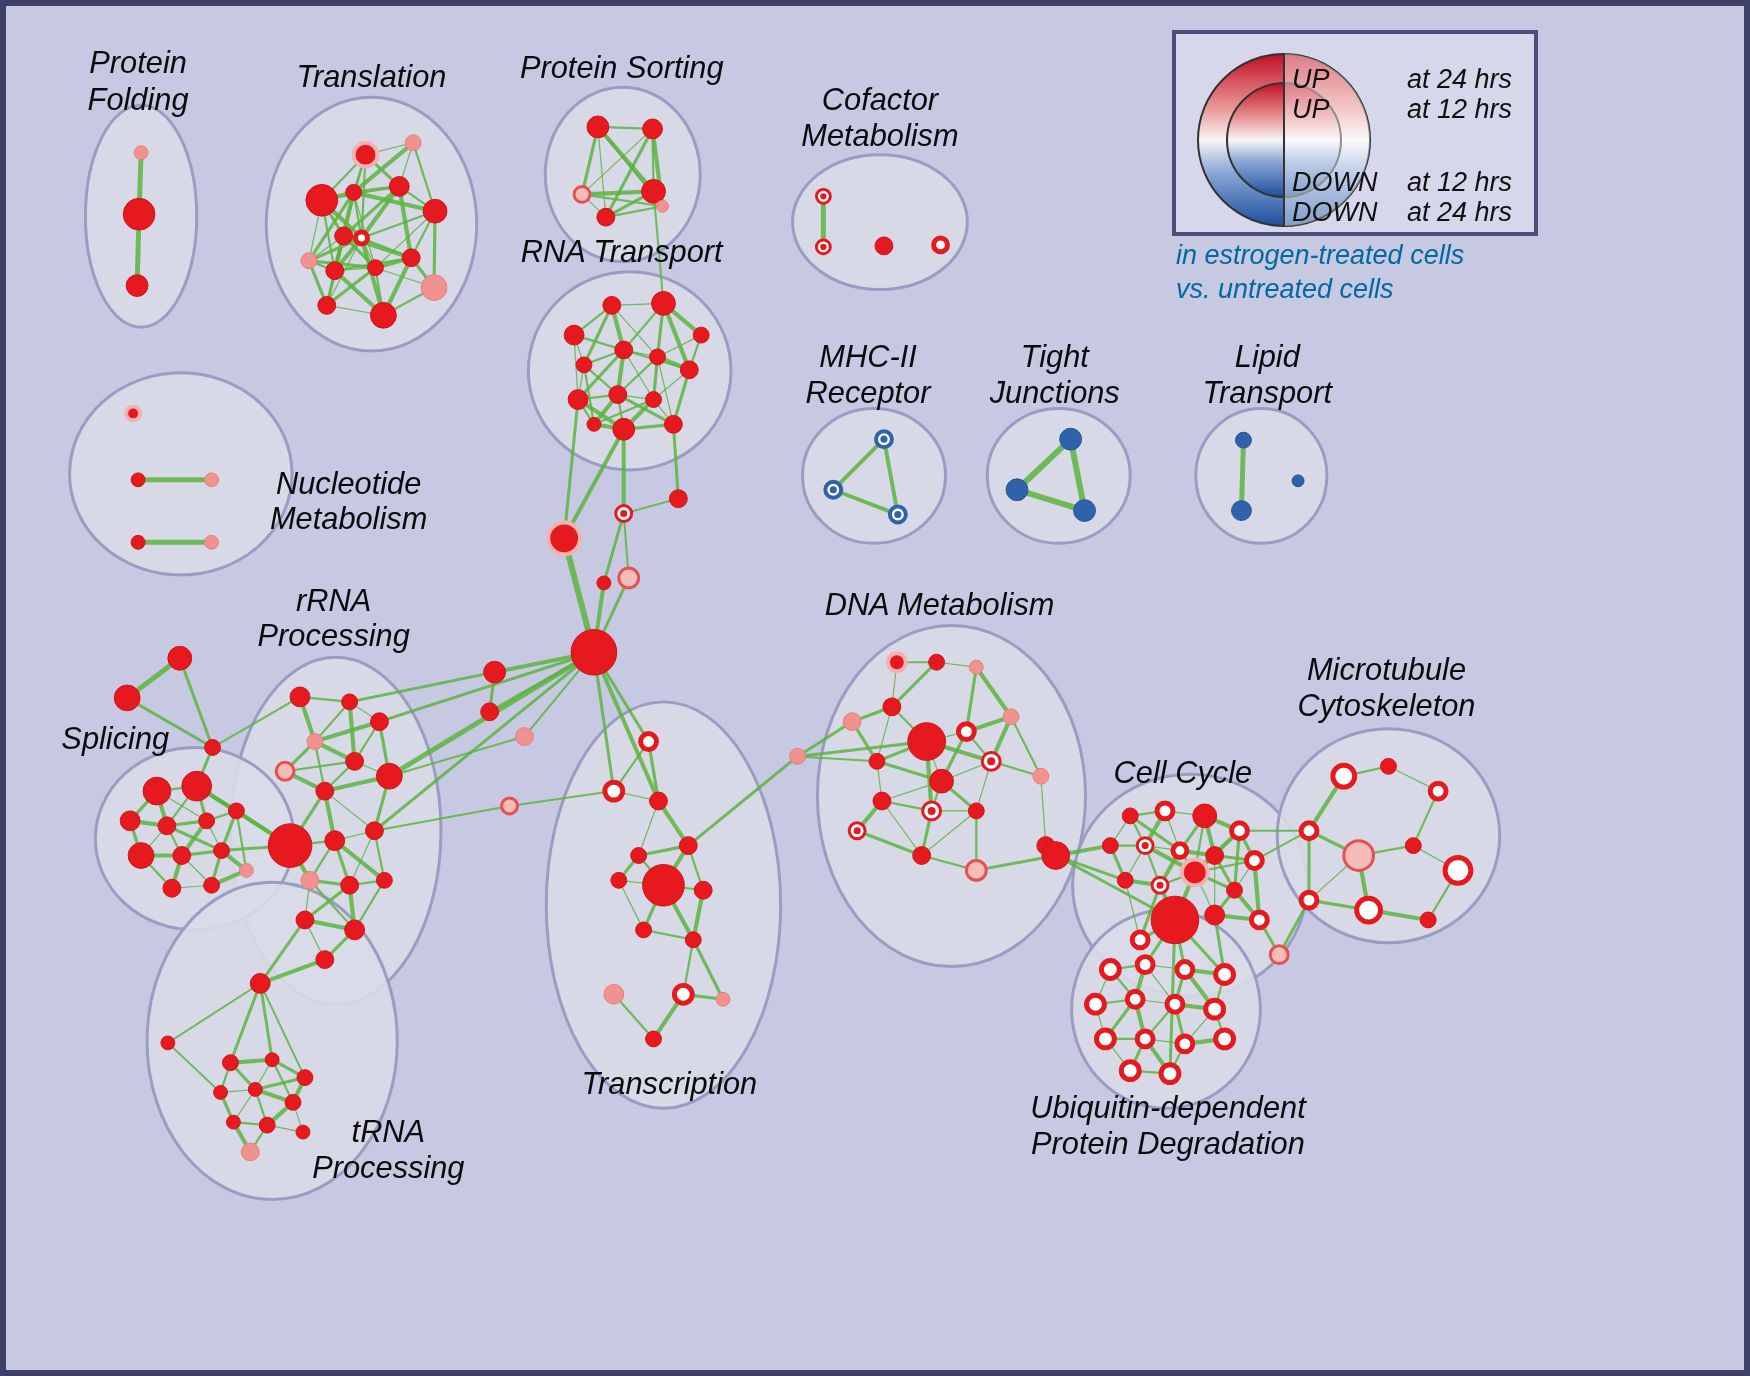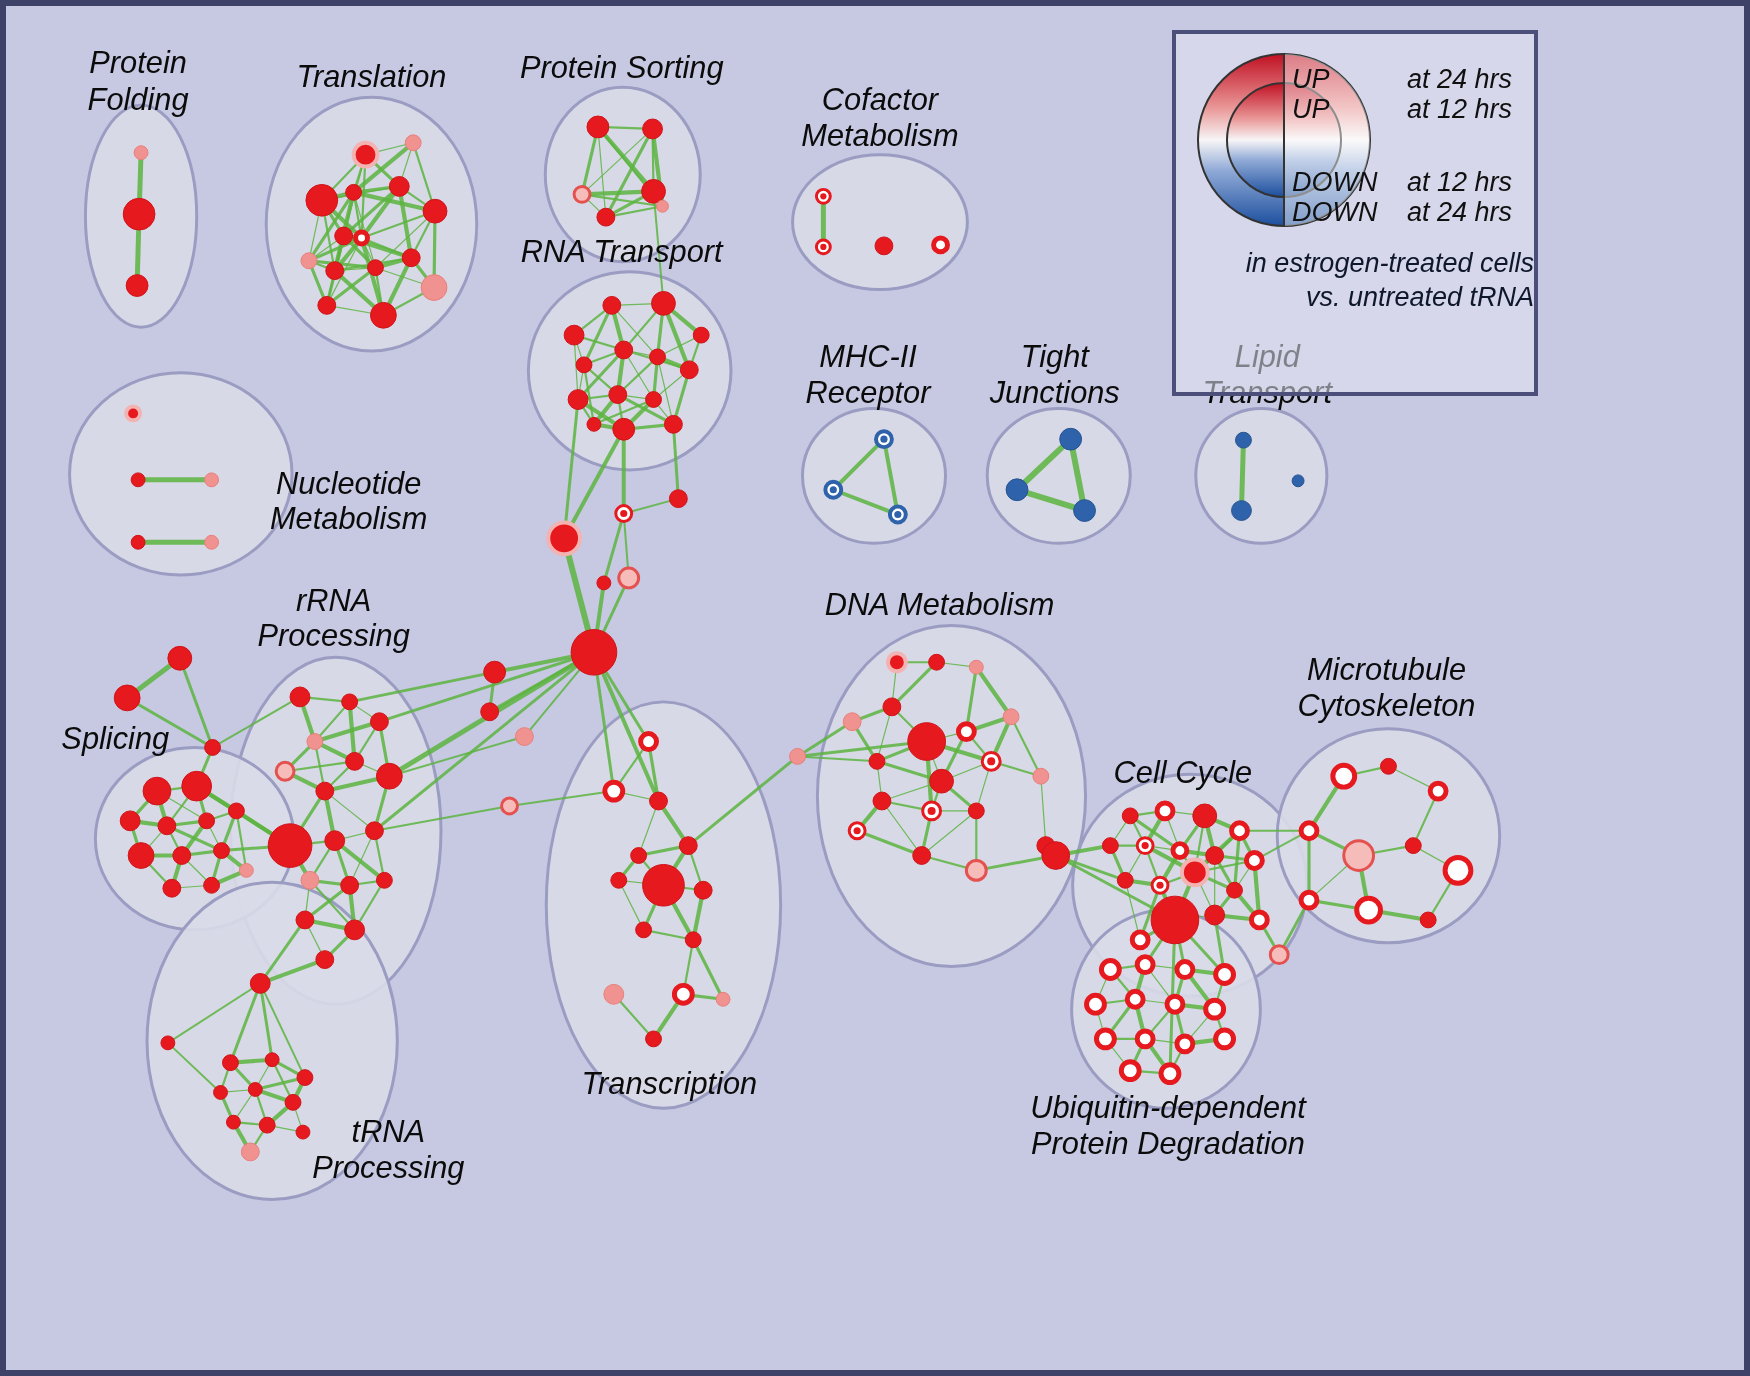--- a/index.html
+++ b/index.html
@@ -8,34 +8,34 @@
     position:relative; width:1750px; height:1376px;
     background:var(--background, #c7c8e2);
     border:6px solid var(--frame, #3f4268);
     overflow:hidden;
     font-style:italic;
   }
   #network { position:absolute; left:0; top:0; display:block; }
   .cluster { fill:var(--cluster_fill,#d9dae8); fill-opacity:0.9; stroke:var(--cluster_stroke,#9a9cc2); stroke-width:3; }
   .clabel  { font-family:"Liberation Sans", sans-serif; font-size:31px; fill:var(--label,#0b0b0b); text-anchor:middle; }
   .legend {
-    position:absolute; left:1166px; top:24px; width:366px; height:366px;
+    position:absolute; left:1166px; top:24px; width:366px; height:206px;
     border:4px solid var(--legend_border,#4b4f7a);
     background:rgba(226,227,240,0.55);
   }
   .legend-circle { position:absolute; left:18px; top:16px; }
   .lg-row {
     position:absolute; left:116px; right:22px;
     display:flex; justify-content:space-between;
     font-size:27px; color:#101010; white-space:nowrap;
   }
   .r1{top:30px} .r2{top:60px} .r3{top:133px} .r4{top:163px}
   .lg-caption {
-    position:absolute; left:0; right:0; top:212px;
-    text-align:right; font-size:27px; line-height:34px; color:#0f172a;
+    position:absolute; left:0; right:0; top:204px;
+    text-align:left; font-size:27px; line-height:34px; color:#0369a1;
   }
 </style>
 </head>
 <body>
 
 <div class="page">
 
   <svg id="network" width="1738" height="1364" viewBox="0 0 1750 1376" preserveAspectRatio="none">
       <g>
         <ellipse cx="136" cy="212" rx="56" ry="112" class="cluster"></ellipse>
@@ -735,17 +735,17 @@
       <span>DOWN</span>
       <span>at 12 hrs</span>
     </div>
     <div class="lg-row r4">
       <span>DOWN</span>
       <span>at 24 hrs</span>
     </div>
 
     <div class="lg-caption">
       <div>in estrogen-treated cells</div>
-      <div>vs. untreated tRNA</div>
+      <div>vs. untreated cells</div>
     </div>
   </div>
 
 </div>
 
 </body></html>

